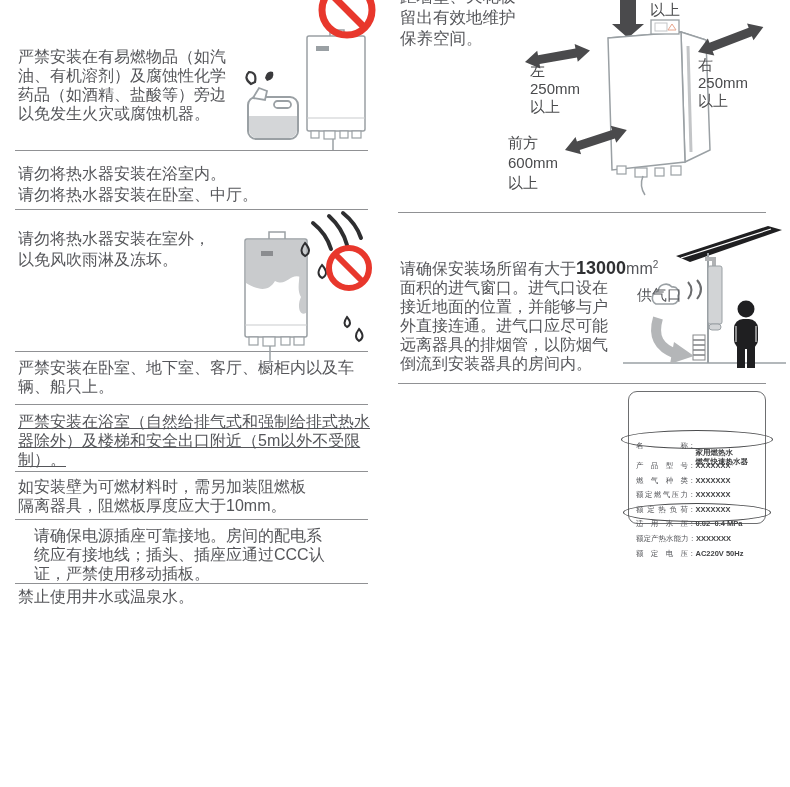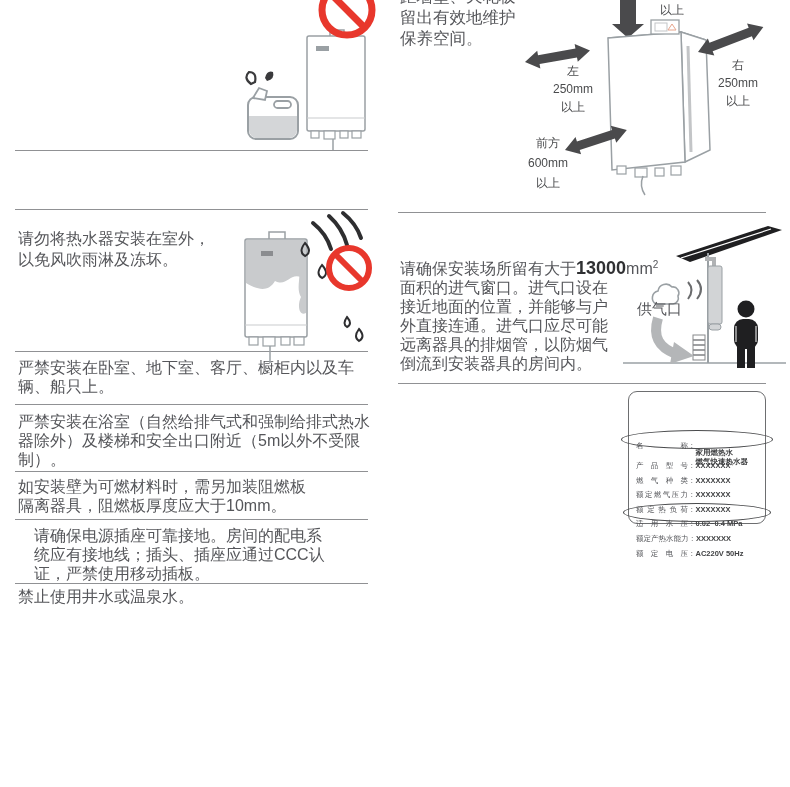--- a/index.html
+++ b/index.html
@@ -1,53 +1,59 @@
 <!DOCTYPE html>
 <html><head>
 <meta charset="utf-8">
 <style>
   html,body{margin:0;padding:0;background:#fff;}
   .page{position:relative;width:790px;height:787px;background:#fff;overflow:hidden;
         font-family:"Liberation Sans","DejaVu Sans",sans-serif;color:#55565a;}
   .txt{position:absolute;white-space:pre-line;font-size:16px;line-height:19px;color:#55565a;}
   .lh21{line-height:21px;}
   .divider{position:absolute;height:1px;background:#909194;}
-  .lbl{position:absolute;white-space:pre-line;text-align:center;font-size:12px;line-height:18px;color:#4a4b4d;}
+  .lbl{position:absolute;white-space:pre-line;font-size:15px;line-height:18px;color:#4a4b4d;}
   .big{font-weight:bold;font-size:18px;color:#2f3032;text-align:right;}
   .sup{font-size:10px;vertical-align:super;}
   svg{position:absolute;overflow:visible;}
   .nameplate{position:absolute;left:628px;top:391px;width:138px;height:133px;
              border:1.3px solid #6d6e70;border-radius:9px;box-sizing:border-box;
              padding:6px 5px 4px 7px;font-size:7.5px;color:#55565a;}
   .np-row{height:14.6px;line-height:14.6px;white-space:nowrap;}
   .np-row.first{height:18px;line-height:9px;padding-top:3px;}
   .np-l{display:inline-block;min-width:52px;text-align:justify;text-align-last:justify;margin-top:40px;}
   .np-v{font-weight:bold;color:#3f4042;margin-top:47px;}
   .np-v.pre{display:inline-block;vertical-align:top;white-space:pre-line;}
   .np-ellipse{position:absolute;border:1.2px solid #4a4b4d;border-radius:50%;}
-  .supply-label{position:absolute;left:637px;top:300px;font-size:15px;color:#55565a;}
+  .supply-label{position:absolute;left:637px;top:286px;font-size:15px;color:#55565a;}
 </style>
 </head>
 <body>
 
 <div class="page">
 
+  <div class="txt" style="left:18px;top:47px;width:330px;">严禁安装在有易燃物品（如汽
+油、有机溶剂）及腐蚀性化学
+药品（如酒精、盐酸等）旁边
+以免发生火灾或腐蚀机器。</div>
   <div class="divider" style="left:15px;top:150px;width:353px;"></div>
 
+  <div class="txt lh21" style="left:18px;top:163px;width:360px;">请勿将热水器安装在浴室内。
+请勿将热水器安装在卧室、中厅。</div>
   <div class="divider" style="left:15px;top:209px;width:353px;"></div>
 
   <div class="txt lh21" style="left:18px;top:228px;width:330px;">请勿将热水器安装在室外，
 以免风吹雨淋及冻坏。</div>
   <div class="divider" style="left:15px;top:351px;width:353px;"></div>
 
   <div class="txt" style="left:18px;top:358px;width:370px;">严禁安装在卧室、地下室、客厅、橱柜内以及车
 辆、船只上。</div>
   <div class="divider" style="left:15px;top:404px;width:353px;"></div>
 
-  <div class="txt" style="left:18px;top:412px;width:370px;">严禁安装在浴室（自然给排气式和强制给排式热水
+  <div class="txt" style="left:18px;top:412px;width:370px;text-decoration:underline;">严禁安装在浴室（自然给排气式和强制给排式热水
 器除外）及楼梯和安全出口附近（5m以外不受限
 制）。</div>
   <div class="divider" style="left:15px;top:471px;width:353px;"></div>
 
   <div class="txt" style="left:18px;top:477px;width:360px;">如安装壁为可燃材料时，需另加装阻燃板
 隔离器具，阻燃板厚度应大于10mm。</div>
   <div class="divider" style="left:15px;top:519px;width:353px;"></div>
 
   <div class="txt" style="left:34px;top:526px;width:360px;">请确保电源插座可靠接地。房间的配电系
 统应有接地线；插头、插座应通过CCC认

